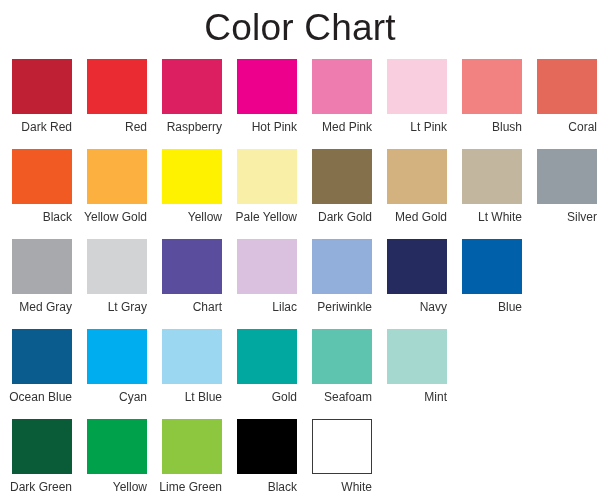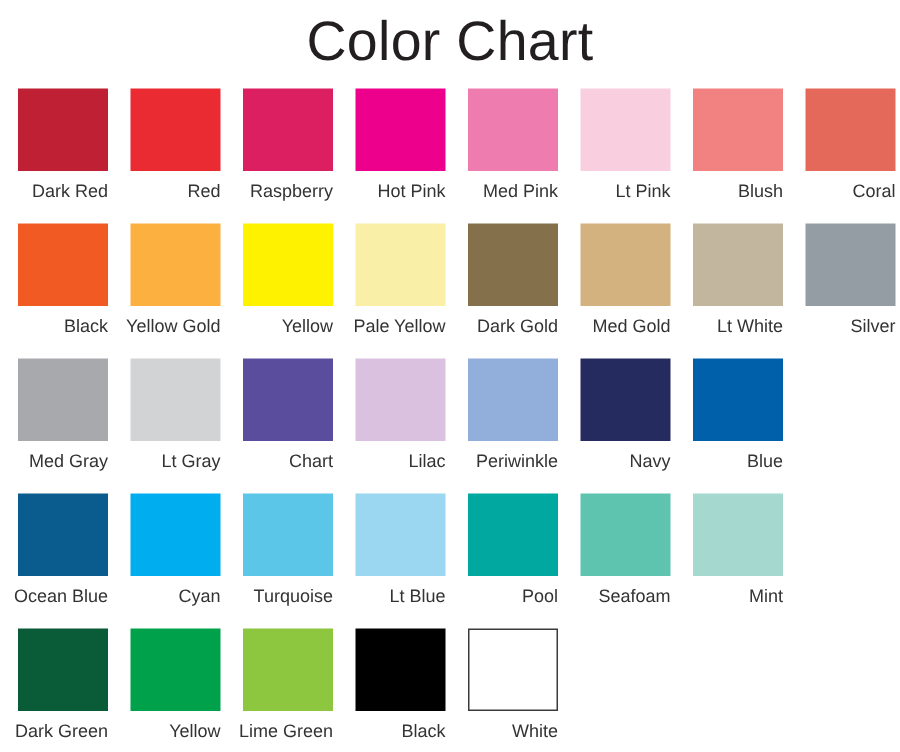--- a/index.html
+++ b/index.html
@@ -180,30 +180,26 @@
       <div class="swatch-row">
         <div class="swatch-cell">
           <span class="swatch-chip" style="background-color: rgb(10, 92, 142);"></span>
           <span class="swatch-label">Ocean Blue</span>
         </div>
         <div class="swatch-cell">
           <span class="swatch-chip" style="background-color: rgb(0, 174, 239);"></span>
           <span class="swatch-label">Cyan</span>
         </div>
         <div class="swatch-cell">
-          <span class="swatch-chip" style="background-color: rgb(91, 198, 232);"></span>
-          <span class="swatch-label">Turquoise</span>
-        </div>
-        <div class="swatch-cell">
           <span class="swatch-chip" style="background-color: rgb(155, 215, 240);"></span>
           <span class="swatch-label">Lt Blue</span>
         </div>
         <div class="swatch-cell">
           <span class="swatch-chip" style="background-color: rgb(0, 168, 160);"></span>
-          <span class="swatch-label">Pool</span>
+          <span class="swatch-label">Gold</span>
         </div>
         <div class="swatch-cell">
           <span class="swatch-chip" style="background-color: rgb(94, 196, 176);"></span>
           <span class="swatch-label">Seafoam</span>
         </div>
         <div class="swatch-cell">
           <span class="swatch-chip" style="background-color: rgb(165, 217, 207);"></span>
           <span class="swatch-label">Mint</span>
         </div>
       </div>

